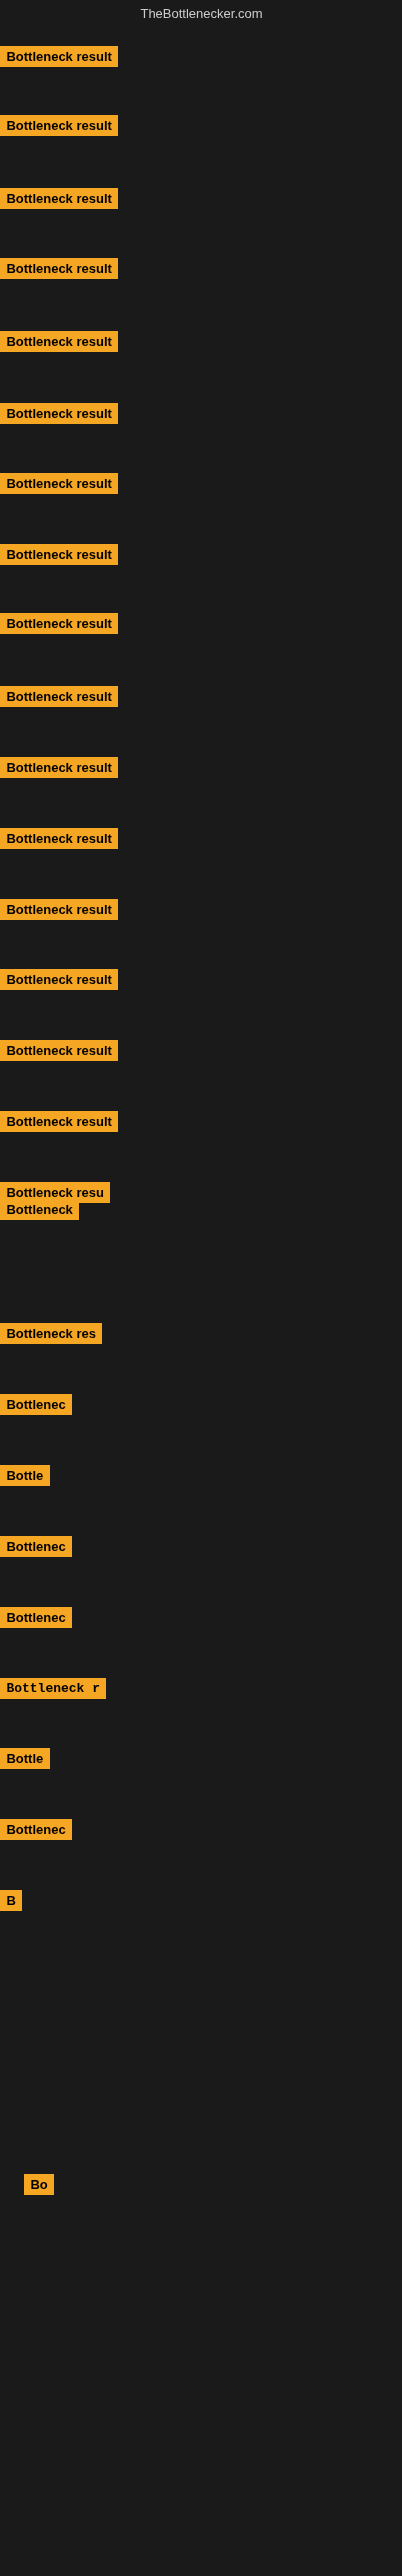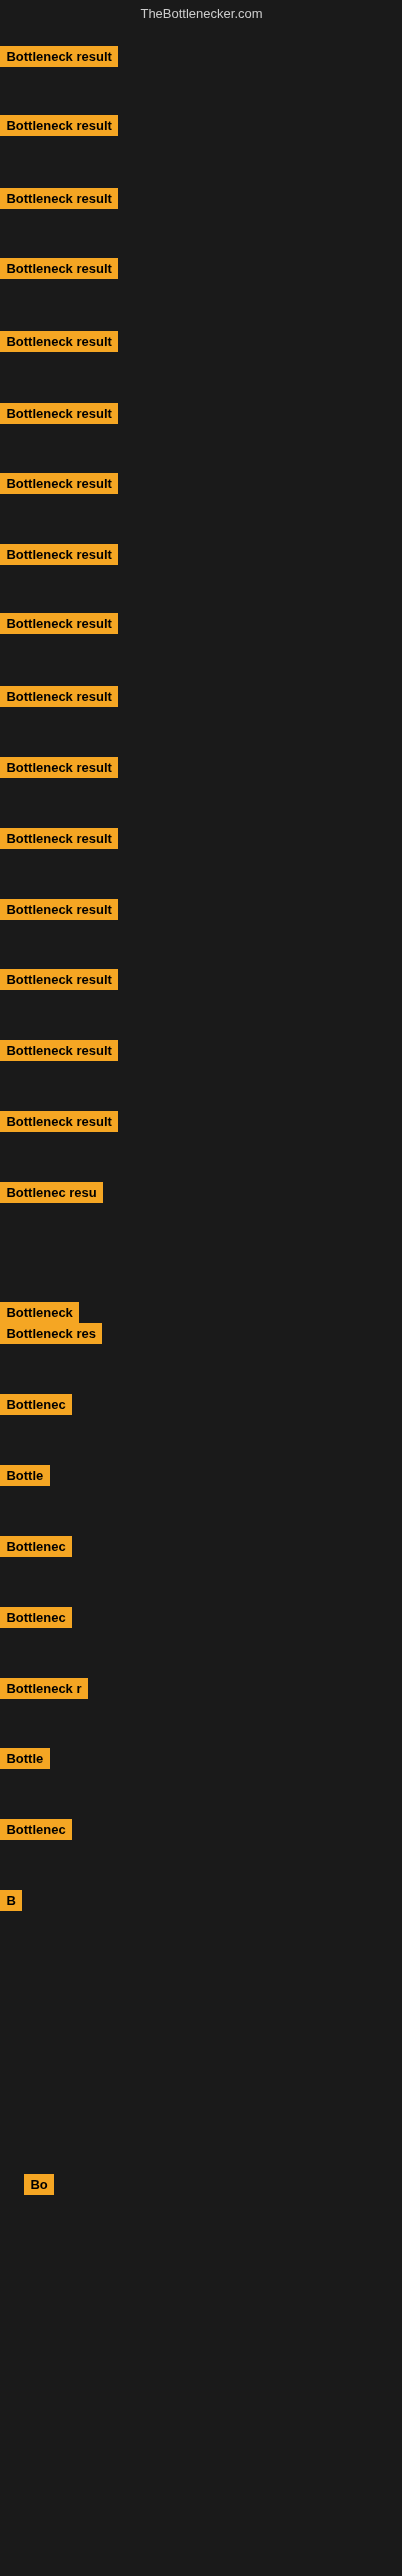--- a/index.html
+++ b/index.html
@@ -56,25 +56,25 @@
 <div class="bottleneck-item" style="top: 473px;"><span class="bottleneck-label">Bottleneck result</span></div>
 <div class="bottleneck-item" style="top: 544px;"><span class="bottleneck-label">Bottleneck result</span></div>
 <div class="bottleneck-item" style="top: 613px;"><span class="bottleneck-label">Bottleneck result</span></div>
 <div class="bottleneck-item" style="top: 686px;"><span class="bottleneck-label">Bottleneck result</span></div>
 <div class="bottleneck-item" style="top: 757px;"><span class="bottleneck-label">Bottleneck result</span></div>
 <div class="bottleneck-item" style="top: 828px;"><span class="bottleneck-label">Bottleneck result</span></div>
 <div class="bottleneck-item" style="top: 899px;"><span class="bottleneck-label">Bottleneck result</span></div>
 <div class="bottleneck-item" style="top: 969px;"><span class="bottleneck-label">Bottleneck result</span></div>
 <div class="bottleneck-item" style="top: 1040px;"><span class="bottleneck-label">Bottleneck result</span></div>
 <div class="bottleneck-item" style="top: 1111px;"><span class="bottleneck-label">Bottleneck result</span></div>
-<div class="bottleneck-item" style="top: 1182px;"><span class="bottleneck-label">Bottlenec resu</span></div>
-<div class="bottleneck-item" style="top: 1302px;"><span class="bottleneck-label">Bottleneck</span></div>
+<div class="bottleneck-item" style="top: 1182px;"><span class="bottleneck-label">Bottleneck resu</span></div>
+<div class="bottleneck-item" style="top: 1199px;"><span class="bottleneck-label">Bottleneck</span></div>
 <div class="bottleneck-item" style="top: 1323px;"><span class="bottleneck-label">Bottleneck res</span></div>
 <div class="bottleneck-item" style="top: 1394px;"><span class="bottleneck-label">Bottlenec</span></div>
 <div class="bottleneck-item" style="top: 1465px;"><span class="bottleneck-label">Bottle</span></div>
 <div class="bottleneck-item" style="top: 1536px;"><span class="bottleneck-label">Bottlenec</span></div>
 <div class="bottleneck-item" style="top: 1607px;"><span class="bottleneck-label">Bottlenec</span></div>
-<div class="bottleneck-item" style="top: 1678px;"><span class="bottleneck-label">Bottleneck r</span></div>
+<div class="bottleneck-item" style="top: 1678px; font-family: Liberation Mono, monospace;"><span class="bottleneck-label">Bottleneck r</span></div>
 <div class="bottleneck-item" style="top: 1748px;"><span class="bottleneck-label">Bottle</span></div>
 <div class="bottleneck-item" style="top: 1819px;"><span class="bottleneck-label">Bottlenec</span></div>
 <div class="bottleneck-item" style="top: 1890px;"><span class="bottleneck-label">B</span></div>
 <div class="bottleneck-item" style="top: 2174px; padding-left: 24px;"><span class="bottleneck-label">Bo</span></div>
 
 
 </body></html>

